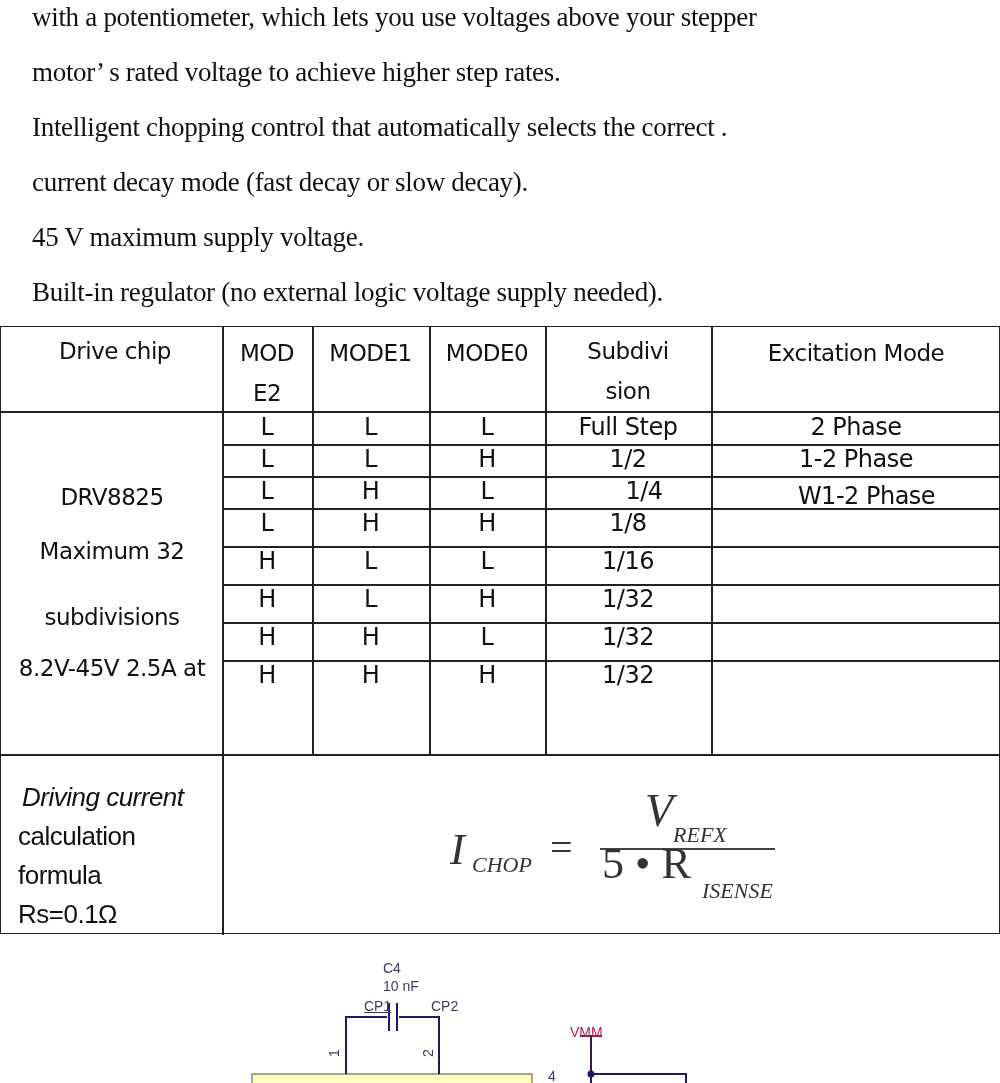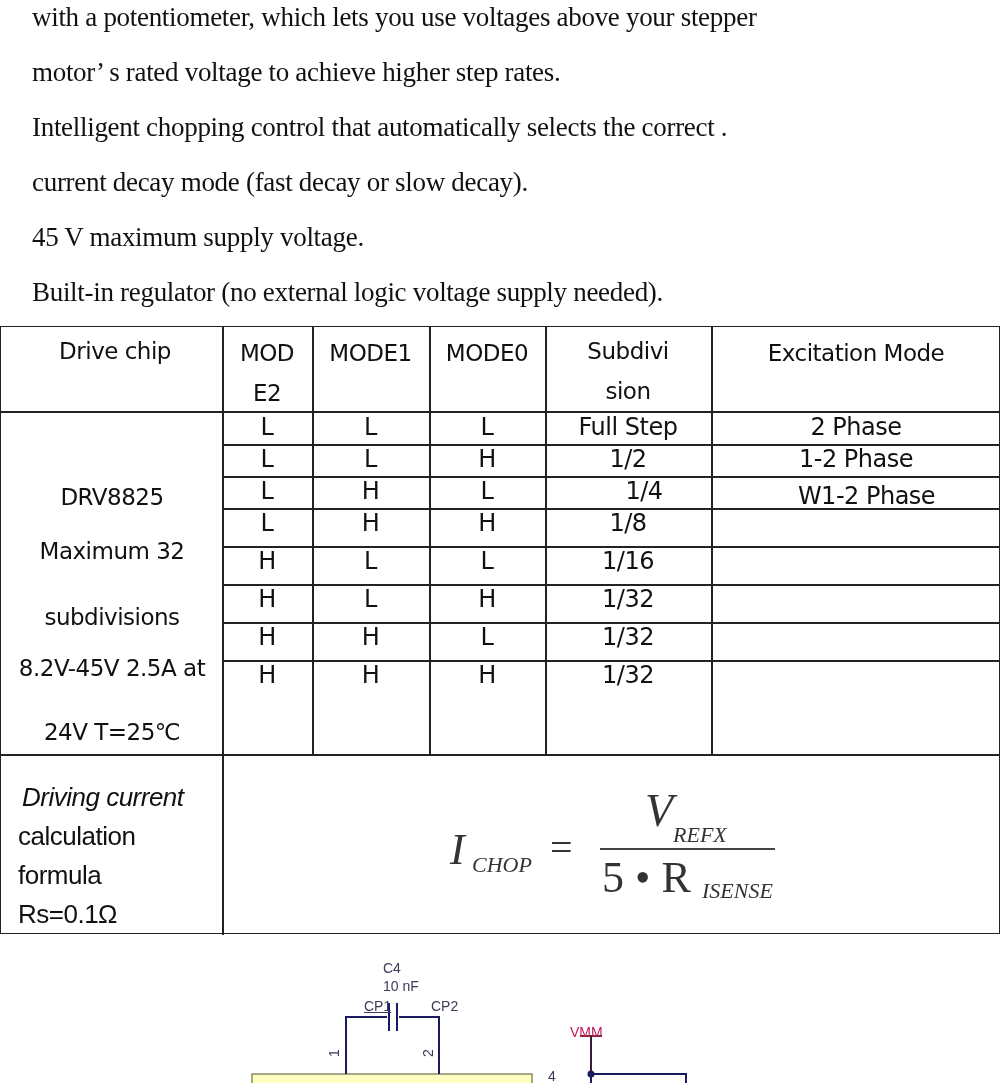--- a/index.html
+++ b/index.html
@@ -46,21 +46,21 @@
     .formula {
       position: absolute; left: 450px; top: 790px; width: 340px; height: 110px;
       font-family: "Liberation Serif", "DejaVu Serif", serif; color: #333;
     }
     .f-i { position: absolute; left: 0; top: 34px; font-size: 44px; font-style: italic; }
     .f-isub { position: absolute; left: 22px; top: 62px; font-size: 22px; font-style: italic; }
     .f-eq { position: absolute; left: 100px; top: 34px; font-size: 40px; }
     .f-num { position: absolute; left: 195px; top: -6px; font-size: 46px; font-style: italic; }
     .f-numsub { position: absolute; left: 223px; top: 32px; font-size: 22px; font-style: italic; }
     .f-bar { position: absolute; left: 150px; top: 58px; width: 175px; height: 2px; background: #444; }
-    .f-den { position: absolute; left: 152px; top: 62px; font-size: 44px; }
+    .f-den { position: absolute; left: 152px; top: 48px; font-size: 44px; }
     .f-densub { position: absolute; left: 252px; top: 88px; font-size: 22px; font-style: italic; }
 
     .schematic { position: absolute; left: 0; top: 940px; width: 1000px; height: 143px; }
     .sch-label {
       position: absolute; font-family: "Liberation Sans", "DejaVu Sans", sans-serif;
       font-size: 14px; color: #3a3a5a;
     }
   </style>
 </head>
 <body>
@@ -101,21 +101,20 @@
   <div class="cell hdr" style="left:544px; top:4px; width:166px;">
     <div>Subdivi</div>
     <div>sion</div>
   </div>
 
   <div class="chip-desc">
     <div>DRV8825</div>
     <div>Maximum 32</div>
     <div style="height:72px; line-height:72px;">subdivisions</div>
     <div style="height:54px; line-height:30px;">8.2V-45V 2.5A at</div>
-    <div style="line-height:50px;">24V T=25℃</div>
   </div>
 
   <div class="cell val" style="left:221px; top:84px; width:90px;">L</div>
   <div class="cell val" style="left:311px; top:84px; width:117px;">L</div>
   <div class="cell val" style="left:428px; top:84px; width:116px;">L</div>
   <div class="cell val" style="left:544px; top:84px; width:166px;">Full Step</div>
   <div class="cell val" style="left:710px; top:84px; width:290px;">2 Phase</div>
 
   <div class="cell val" style="left:221px; top:116px; width:90px;">L</div>
   <div class="cell val" style="left:311px; top:116px; width:117px;">L</div>

